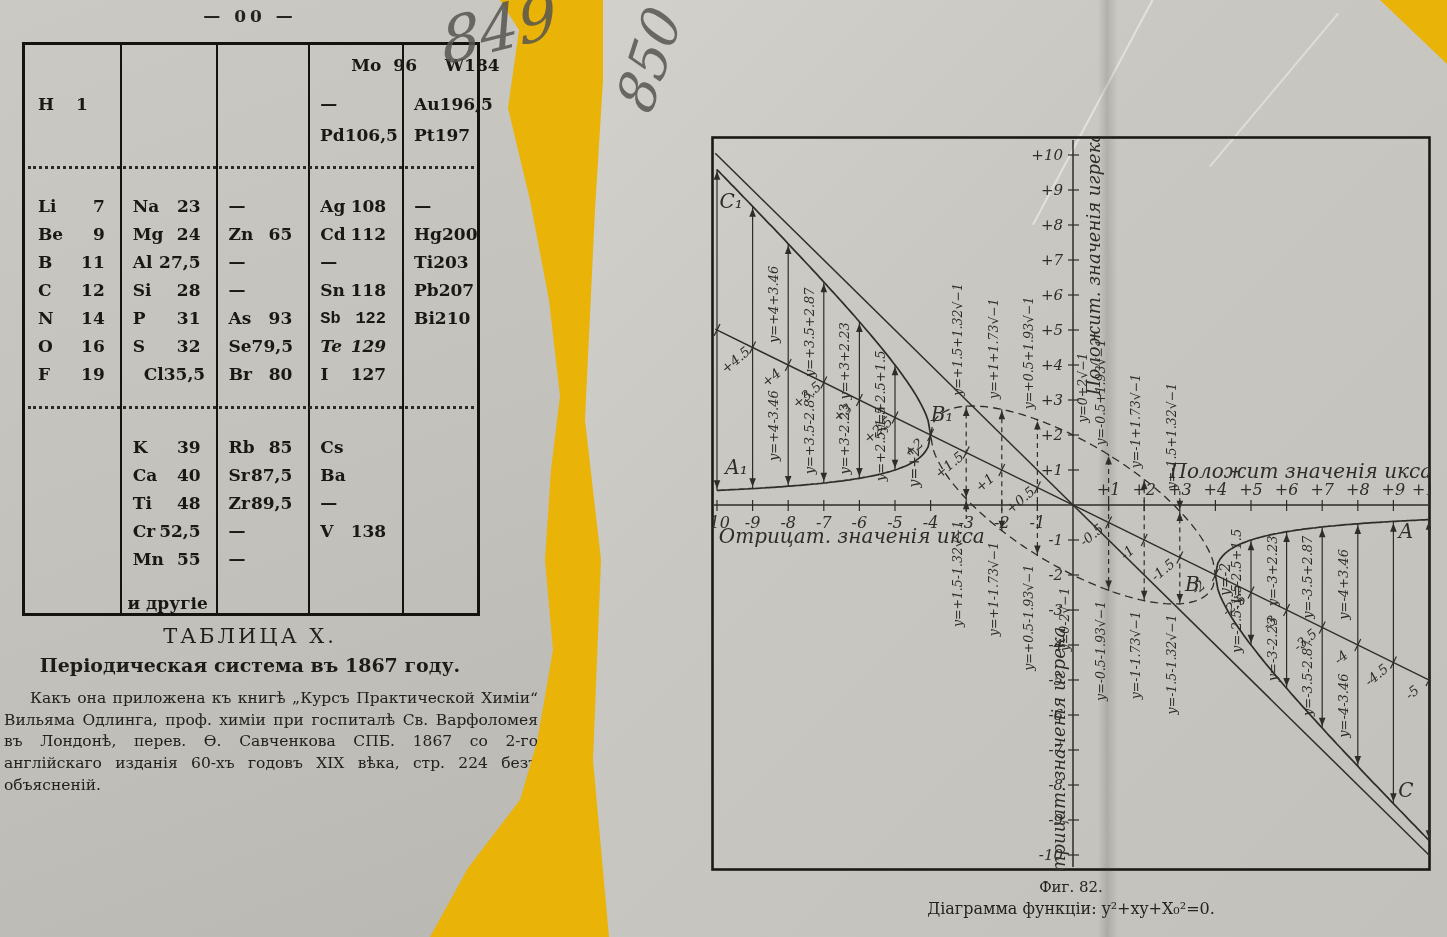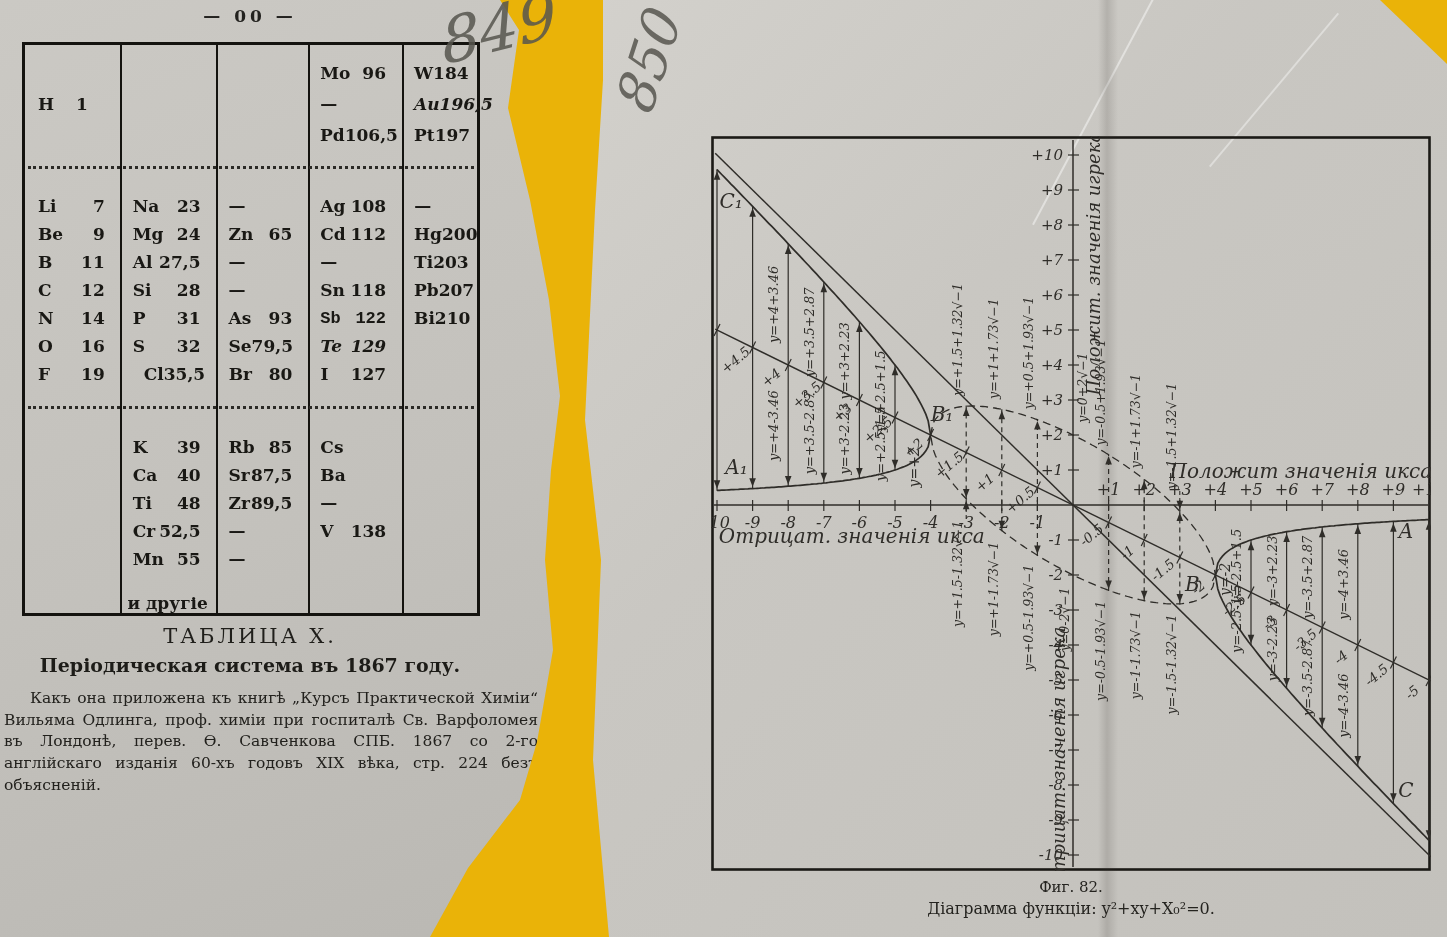--- a/index.html
+++ b/index.html
@@ -49,21 +49,21 @@
 
   <div id="page-left" class="page">
     <div id="pageno">— 00 —</div>
     <div id="ptable">
         <div class="vline" style="left: 95px;"></div>
         <div class="vline" style="left: 191px;"></div>
         <div class="vline" style="left: 283px;"></div>
         <div class="vline" style="left: 377px;"></div>
         <div class="dotline" style="top: 121px;"></div>
         <div class="dotline" style="top: 361px;"></div>
-        <div class="trow" style="top: 12px; height: 31px;">
+        <div class="trow" style="top: 4px; height: 31px; margin-left: 31px;">
           <div class="tcell" style="width: 95px;"></div>
           <div class="tcell" style="width: 96px;"></div>
           <div class="tcell" style="width: 92px;"></div>
           <div class="tcell" style="width: 94px;">
             <span>Mo</span>
             <span>96</span>
           </div>
           <div class="tcell" style="width: 76px;">
             <span>W</span>
             <span>184</span>
@@ -72,21 +72,21 @@
         <div class="trow" style="top: 43px; height: 31px;">
           <div class="tcell tight" style="width: 95px;">
             <span>H</span>
             <span>1</span>
           </div>
           <div class="tcell" style="width: 96px;"></div>
           <div class="tcell" style="width: 92px;"></div>
           <div class="tcell" style="width: 94px;">
             <span>—</span>
           </div>
-          <div class="tcell" style="width: 76px; font-style: italic;">
+          <div class="tcell" style="width: 76px;">
             <span>Au</span>
             <span>196,5</span>
           </div>
         </div>
         <div class="trow" style="top: 74px; height: 31px;">
           <div class="tcell" style="width: 95px;"></div>
           <div class="tcell" style="width: 96px;"></div>
           <div class="tcell" style="width: 92px;"></div>
           <div class="tcell" style="width: 94px; text-align: center;">
             <span>Pd</span>

